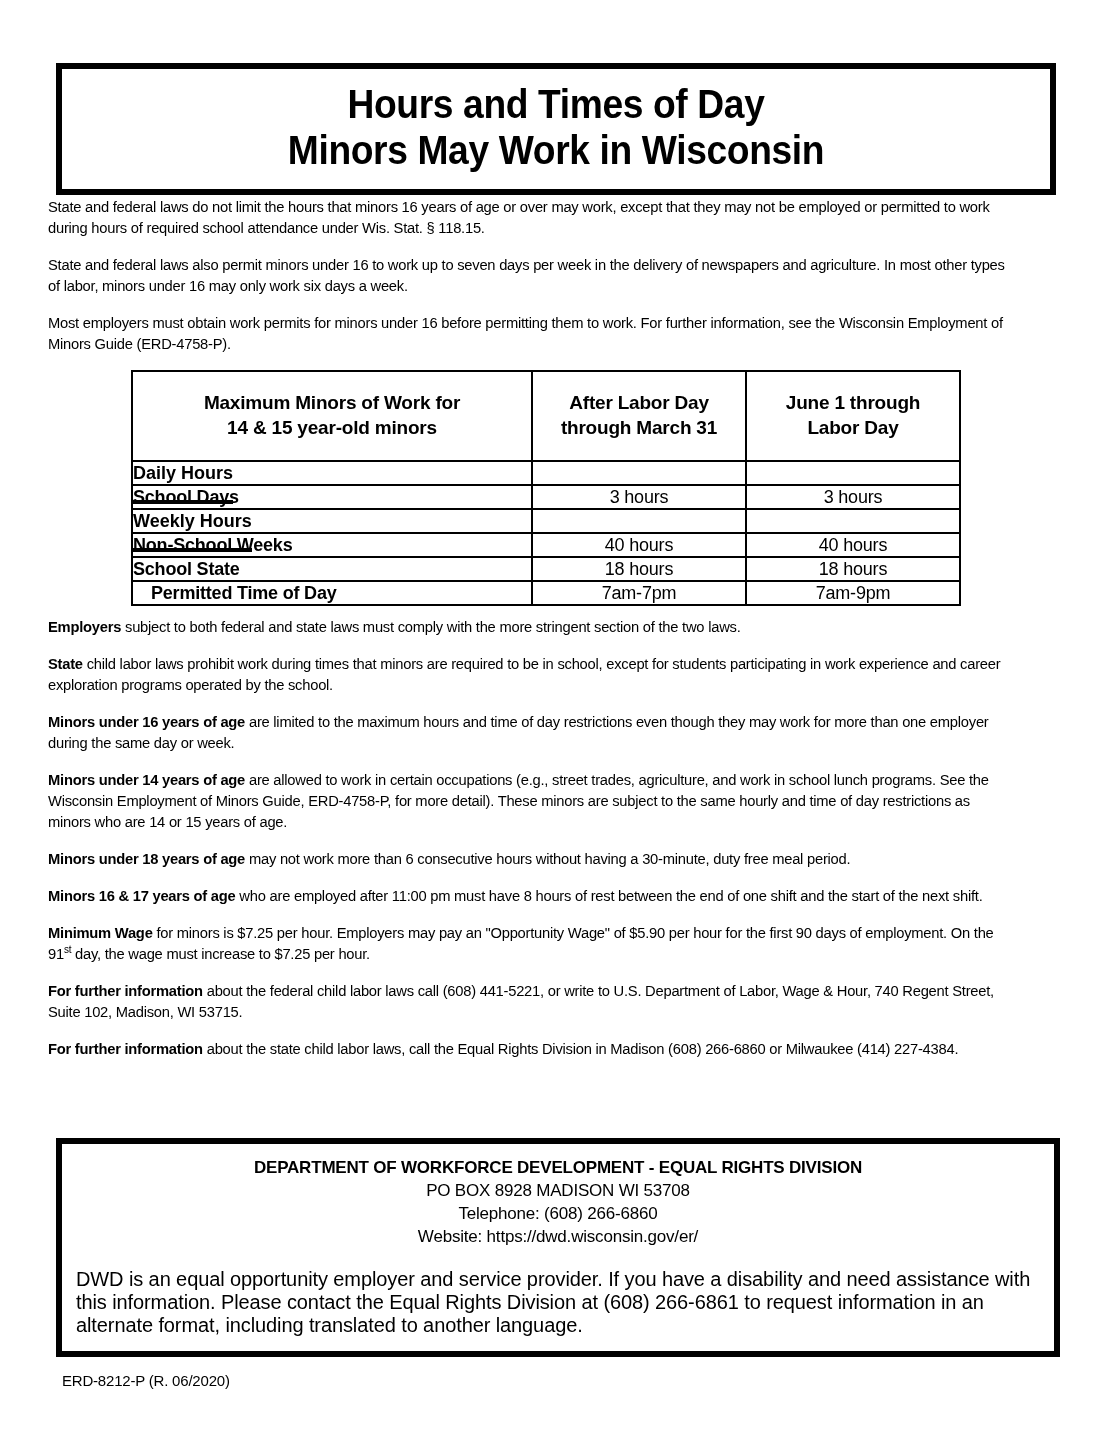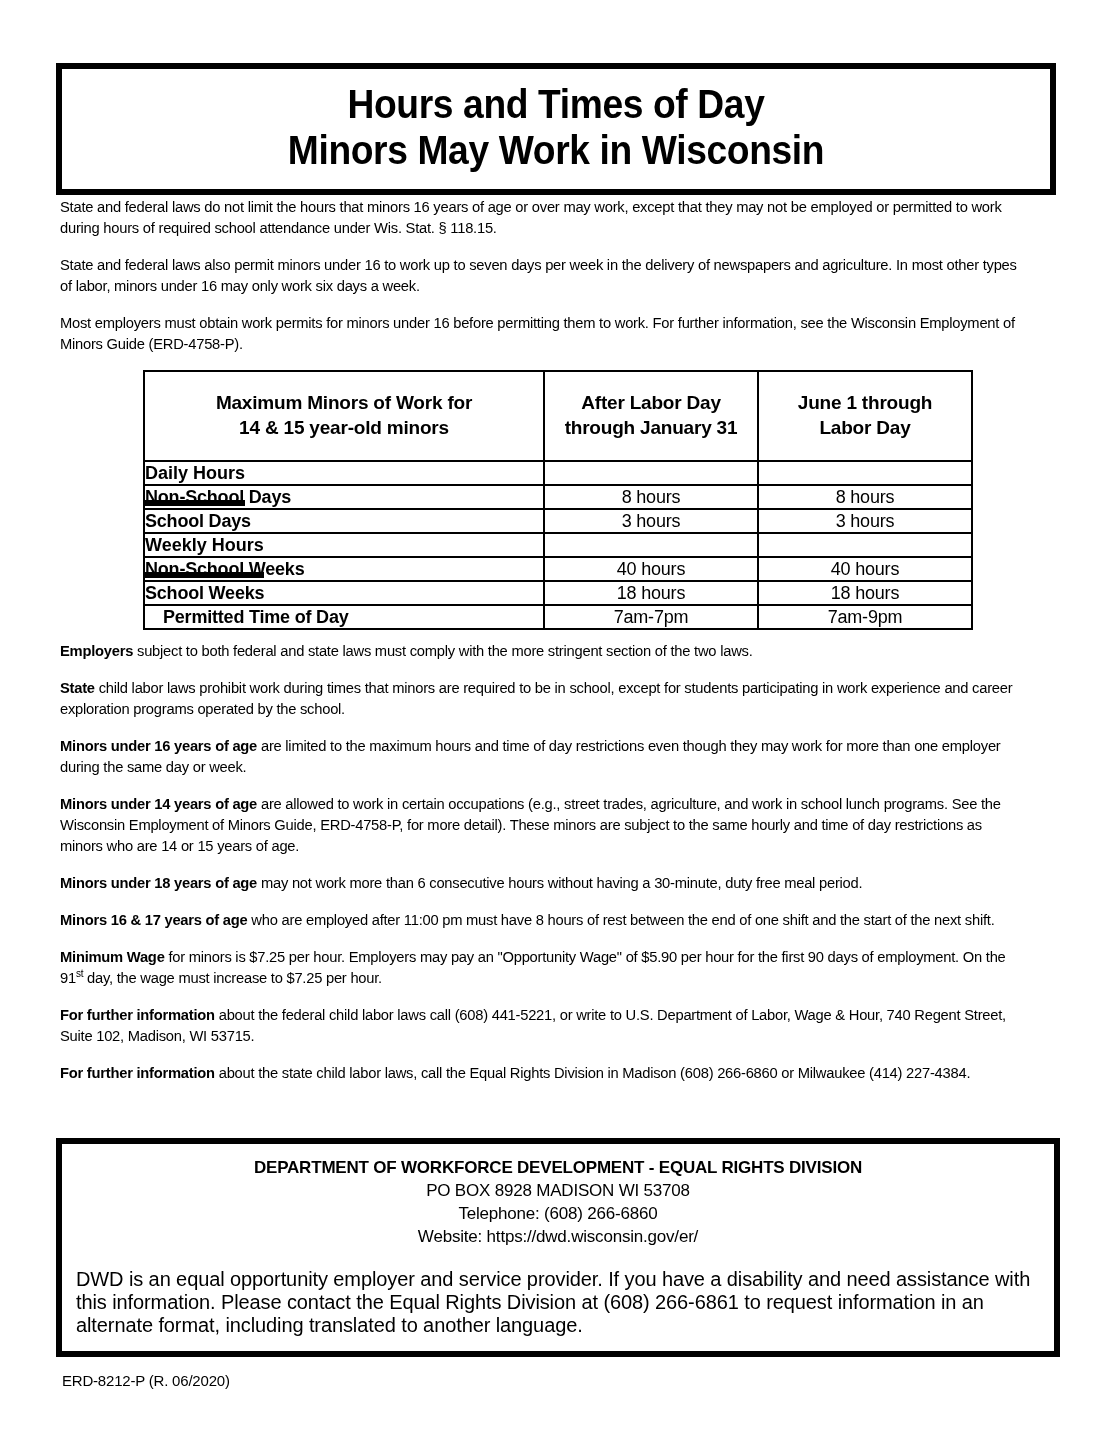--- a/index.html
+++ b/index.html
@@ -40,21 +40,21 @@
     line-height: 46px;
     letter-spacing: -0.4px;
     font-stretch: condensed;
     transform: scaleX(0.93);
     transform-origin: center;
   }
 
   
   .body-area {
     position: absolute;
-    left: 60px;
+    left: 48px;
     top: 196px;
     width: 996px;
   }
   p.para {
     margin: 0 0 16px 0;
     font-size: 15.2px;
     line-height: 21px;
     letter-spacing: -0.25px;
     transform: scaleX(0.97);
     transform-origin: left center;
@@ -84,21 +84,21 @@
     letter-spacing: -0.2px;
   }
   .row-section {
     font-weight: bold;
     font-size: 18px;
     line-height: 22px;
     padding: 8px 0 10px 10px;
     text-align: left;
   }
   .row-section span.u {
-    border-bottom: 6px solid #000000;
+    border-bottom: 4px solid #000000;
     padding-bottom: 17px;
   }
   .row-label {
     font-weight: bold;
     font-size: 18px;
     line-height: 22px;
     padding: 8px 0 9px 34px;
     text-align: left;
     letter-spacing: -0.2px;
   }
@@ -178,59 +178,54 @@
         <tr>
           <th>
             <div class="th-cell">
               <div>Maximum Minors of Work for</div>
               <div>14 &amp; 15 year-old minors</div>
             </div>
           </th>
           <th>
             <div class="th-cell">
               <div>After Labor Day</div>
-              <div>through January 31</div>
+              <div>through March 31</div>
             </div>
           </th>
           <th>
             <div class="th-cell">
               <div>June 1 through</div>
               <div>Labor Day</div>
             </div>
           </th>
         </tr>
       </thead>
       <tbody>
         <tr>
           <td class="row-section"><span class="u">Daily Hours</span></td>
           <td class="empty-cell"></td>
           <td class="empty-cell"></td>
         </tr>
         <tr>
-          <td class="row-label">Non-School Days</td>
-          <td class="row-value">8 hours</td>
-          <td class="row-value">8 hours</td>
-        </tr>
-        <tr>
           <td class="row-label">School Days</td>
           <td class="row-value">3 hours</td>
           <td class="row-value">3 hours</td>
         </tr>
         <tr>
           <td class="row-section"><span class="u">Weekly Hours</span></td>
           <td class="empty-cell"></td>
           <td class="empty-cell"></td>
         </tr>
         <tr>
           <td class="row-label">Non-School Weeks</td>
           <td class="row-value">40 hours</td>
           <td class="row-value">40 hours</td>
         </tr>
         <tr>
-          <td class="row-label">School Weeks</td>
+          <td class="row-label">School State</td>
           <td class="row-value">18 hours</td>
           <td class="row-value">18 hours</td>
         </tr>
         <tr>
           <td class="row-label nopad">Permitted Time of Day</td>
           <td class="row-value">7am-7pm</td>
           <td class="row-value">7am-9pm</td>
         </tr>
       </tbody>
     </table>

